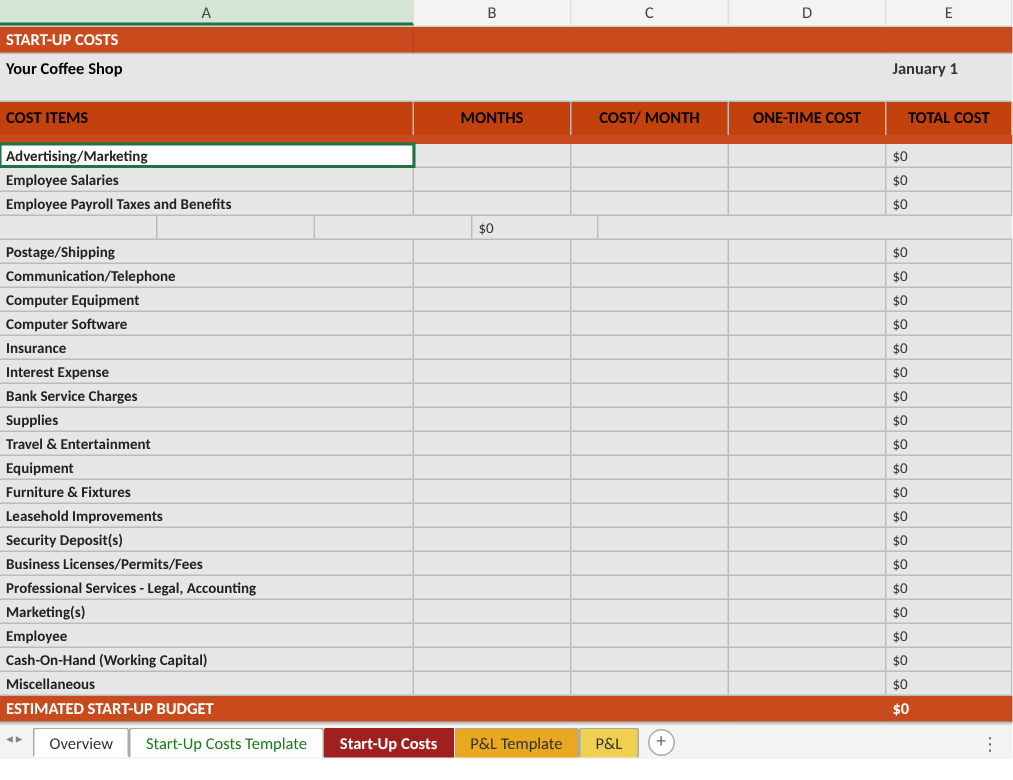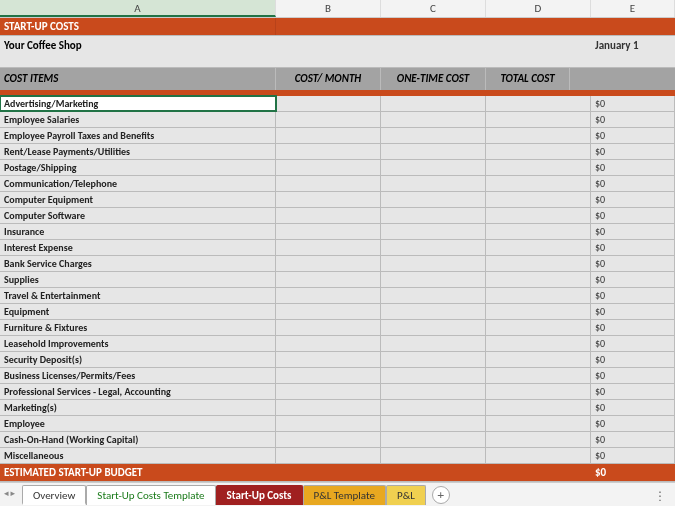--- a/index.html
+++ b/index.html
@@ -24,21 +24,21 @@
   .cell.e { width: 84px; }
   
   .title-row { background: #c94a1c; height: 18px; }
   .title-row .cell { color: #fff; font-weight: bold; font-size: 11px; border-right: 1px solid #c94a1c; line-height: 17px;}
   .title-row .cell.a { border-right: 1px solid #b8421a; }
   
   .subtitle-row { background: #e6e6e6; height: 32px; }
   .subtitle-row .cell { font-weight: bold; font-size: 11px; line-height: 19px; border-right-color: #e6e6e6;}
   .subtitle-row .cell.e { color: #333; }
 
-  .header-row { background: #a3a3a3; height: 22px; border-bottom: none; font-style: italic;}
+  .header-row { background: #c2410c; height: 22px; border-bottom: none;}
   .header-row .cell { font-weight: bold; font-size: 11px; text-align: left; line-height: 21px; border-right: 1px solid #bbb;}
   .header-row .cell.b, .header-row .cell.c, .header-row .cell.d, .header-row .cell.e { text-align: center;}
 
   .divider-row { background: #c94a1c; height: 6px; border-bottom: none;}
   .divider-row .cell { border-right-color: #c94a1c; height: 6px;}
   
   .data-row { background: #e6e6e6; }
   .data-row .cell.a { font-weight: bold; color: #222; }
   .data-row .cell.e { color: #333; }
   .active-cell { outline: 2px solid #217346; outline-offset: -1px; background: #fff !important;}
@@ -82,20 +82,21 @@
   <div class="row subtitle-row">
     <div class="cell a">Your Coffee Shop</div>
     <div class="cell b"></div>
     <div class="cell c"></div>
     <div class="cell d"></div>
     <div class="cell e">January 1</div>
   </div>
 
   <div class="row header-row">
     <div class="cell a">COST ITEMS</div>
+    <div class="cell b">MONTHS</div>
     <div class="cell c">COST/ MONTH</div>
     <div class="cell d">ONE-TIME COST</div>
     <div class="cell e">TOTAL COST</div>
   </div>
 
   <div class="row divider-row">
     <div class="cell a"></div>
       <div class="cell b"></div>
       <div class="cell c"></div>
       <div class="cell d"></div>
@@ -118,21 +119,20 @@
         <div class="cell e">$0</div>
       </div>
       <div class="row data-row">
         <div class="cell a">Employee Payroll Taxes and Benefits</div>
         <div class="cell b"></div>
         <div class="cell c"></div>
         <div class="cell d"></div>
         <div class="cell e">$0</div>
       </div>
       <div class="row data-row">
-        <div class="cell a">Rent/Lease Payments/Utilities</div>
         <div class="cell b"></div>
         <div class="cell c"></div>
         <div class="cell d"></div>
         <div class="cell e">$0</div>
       </div>
       <div class="row data-row">
         <div class="cell a">Postage/Shipping</div>
         <div class="cell b"></div>
         <div class="cell c"></div>
         <div class="cell d"></div>

